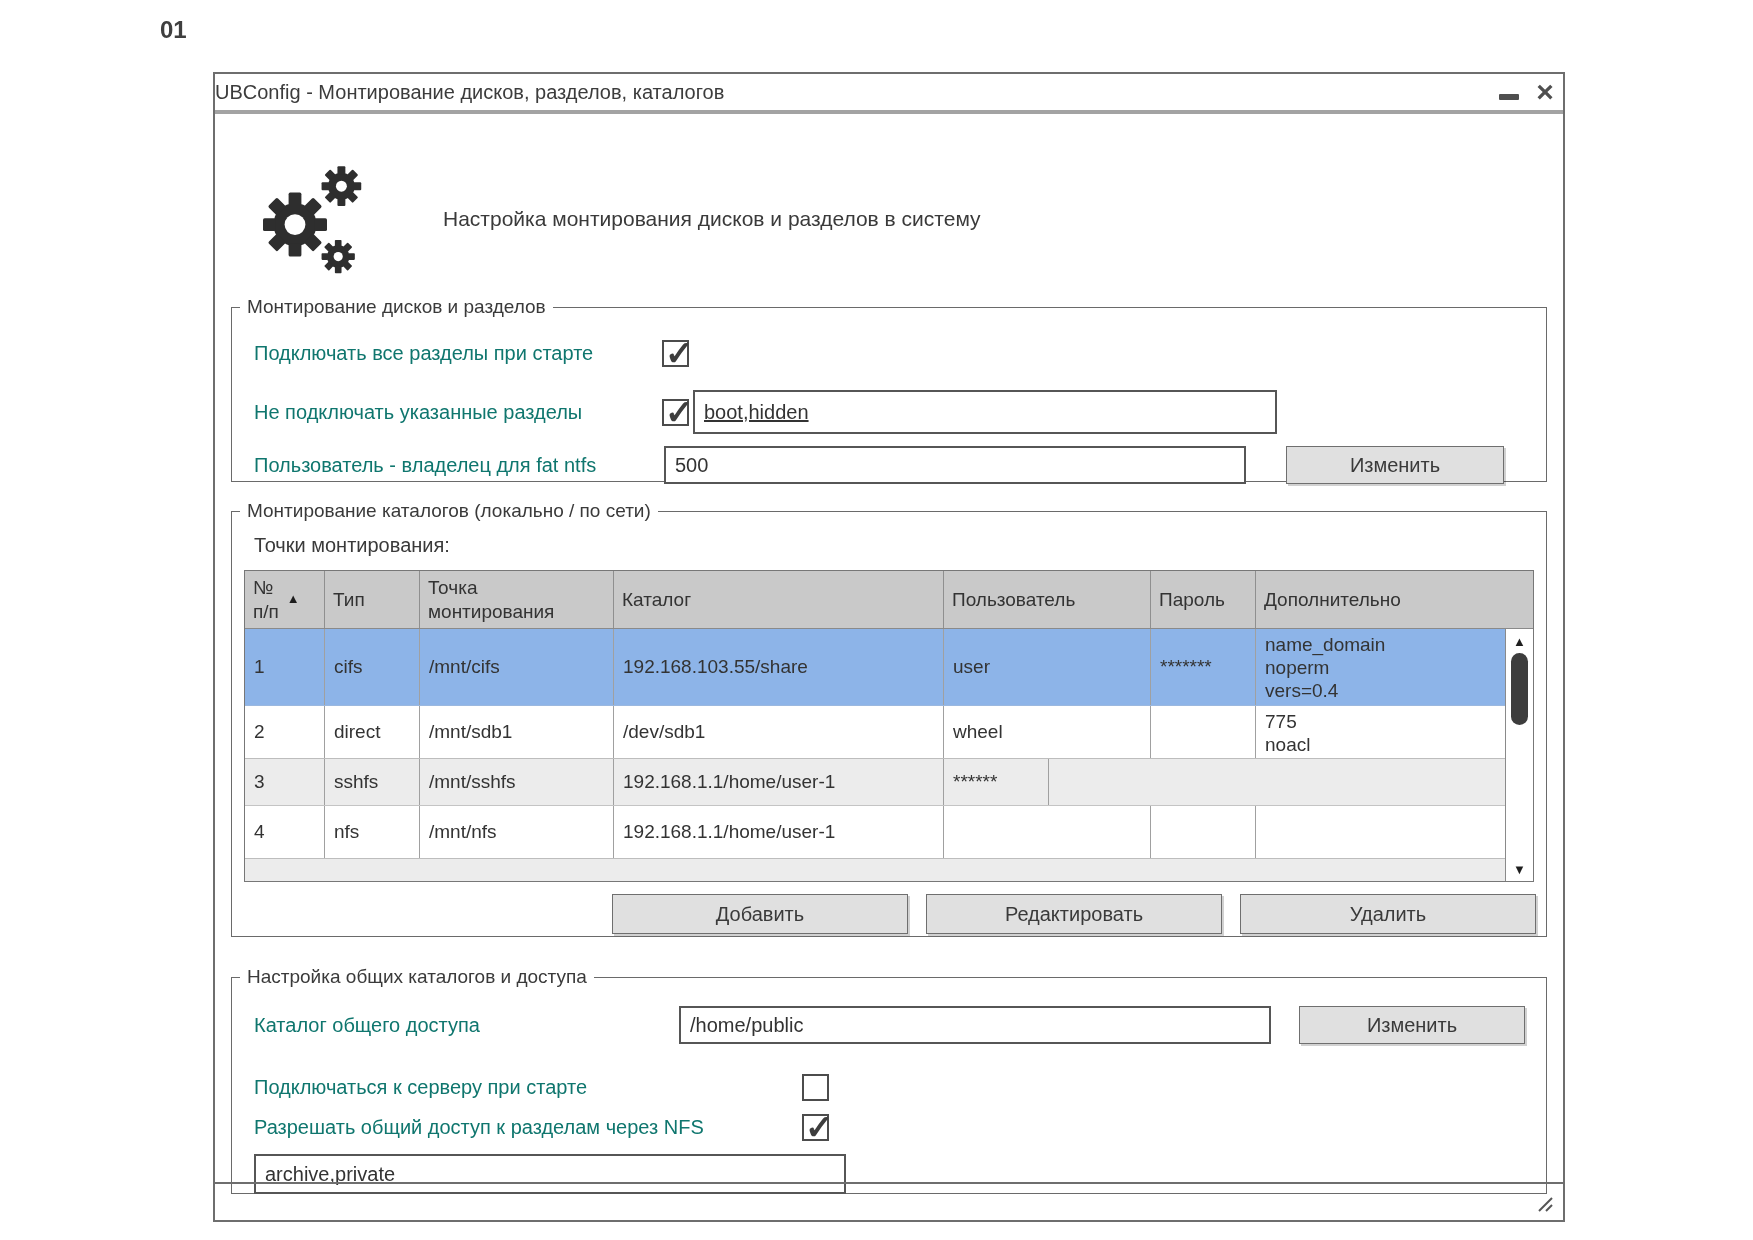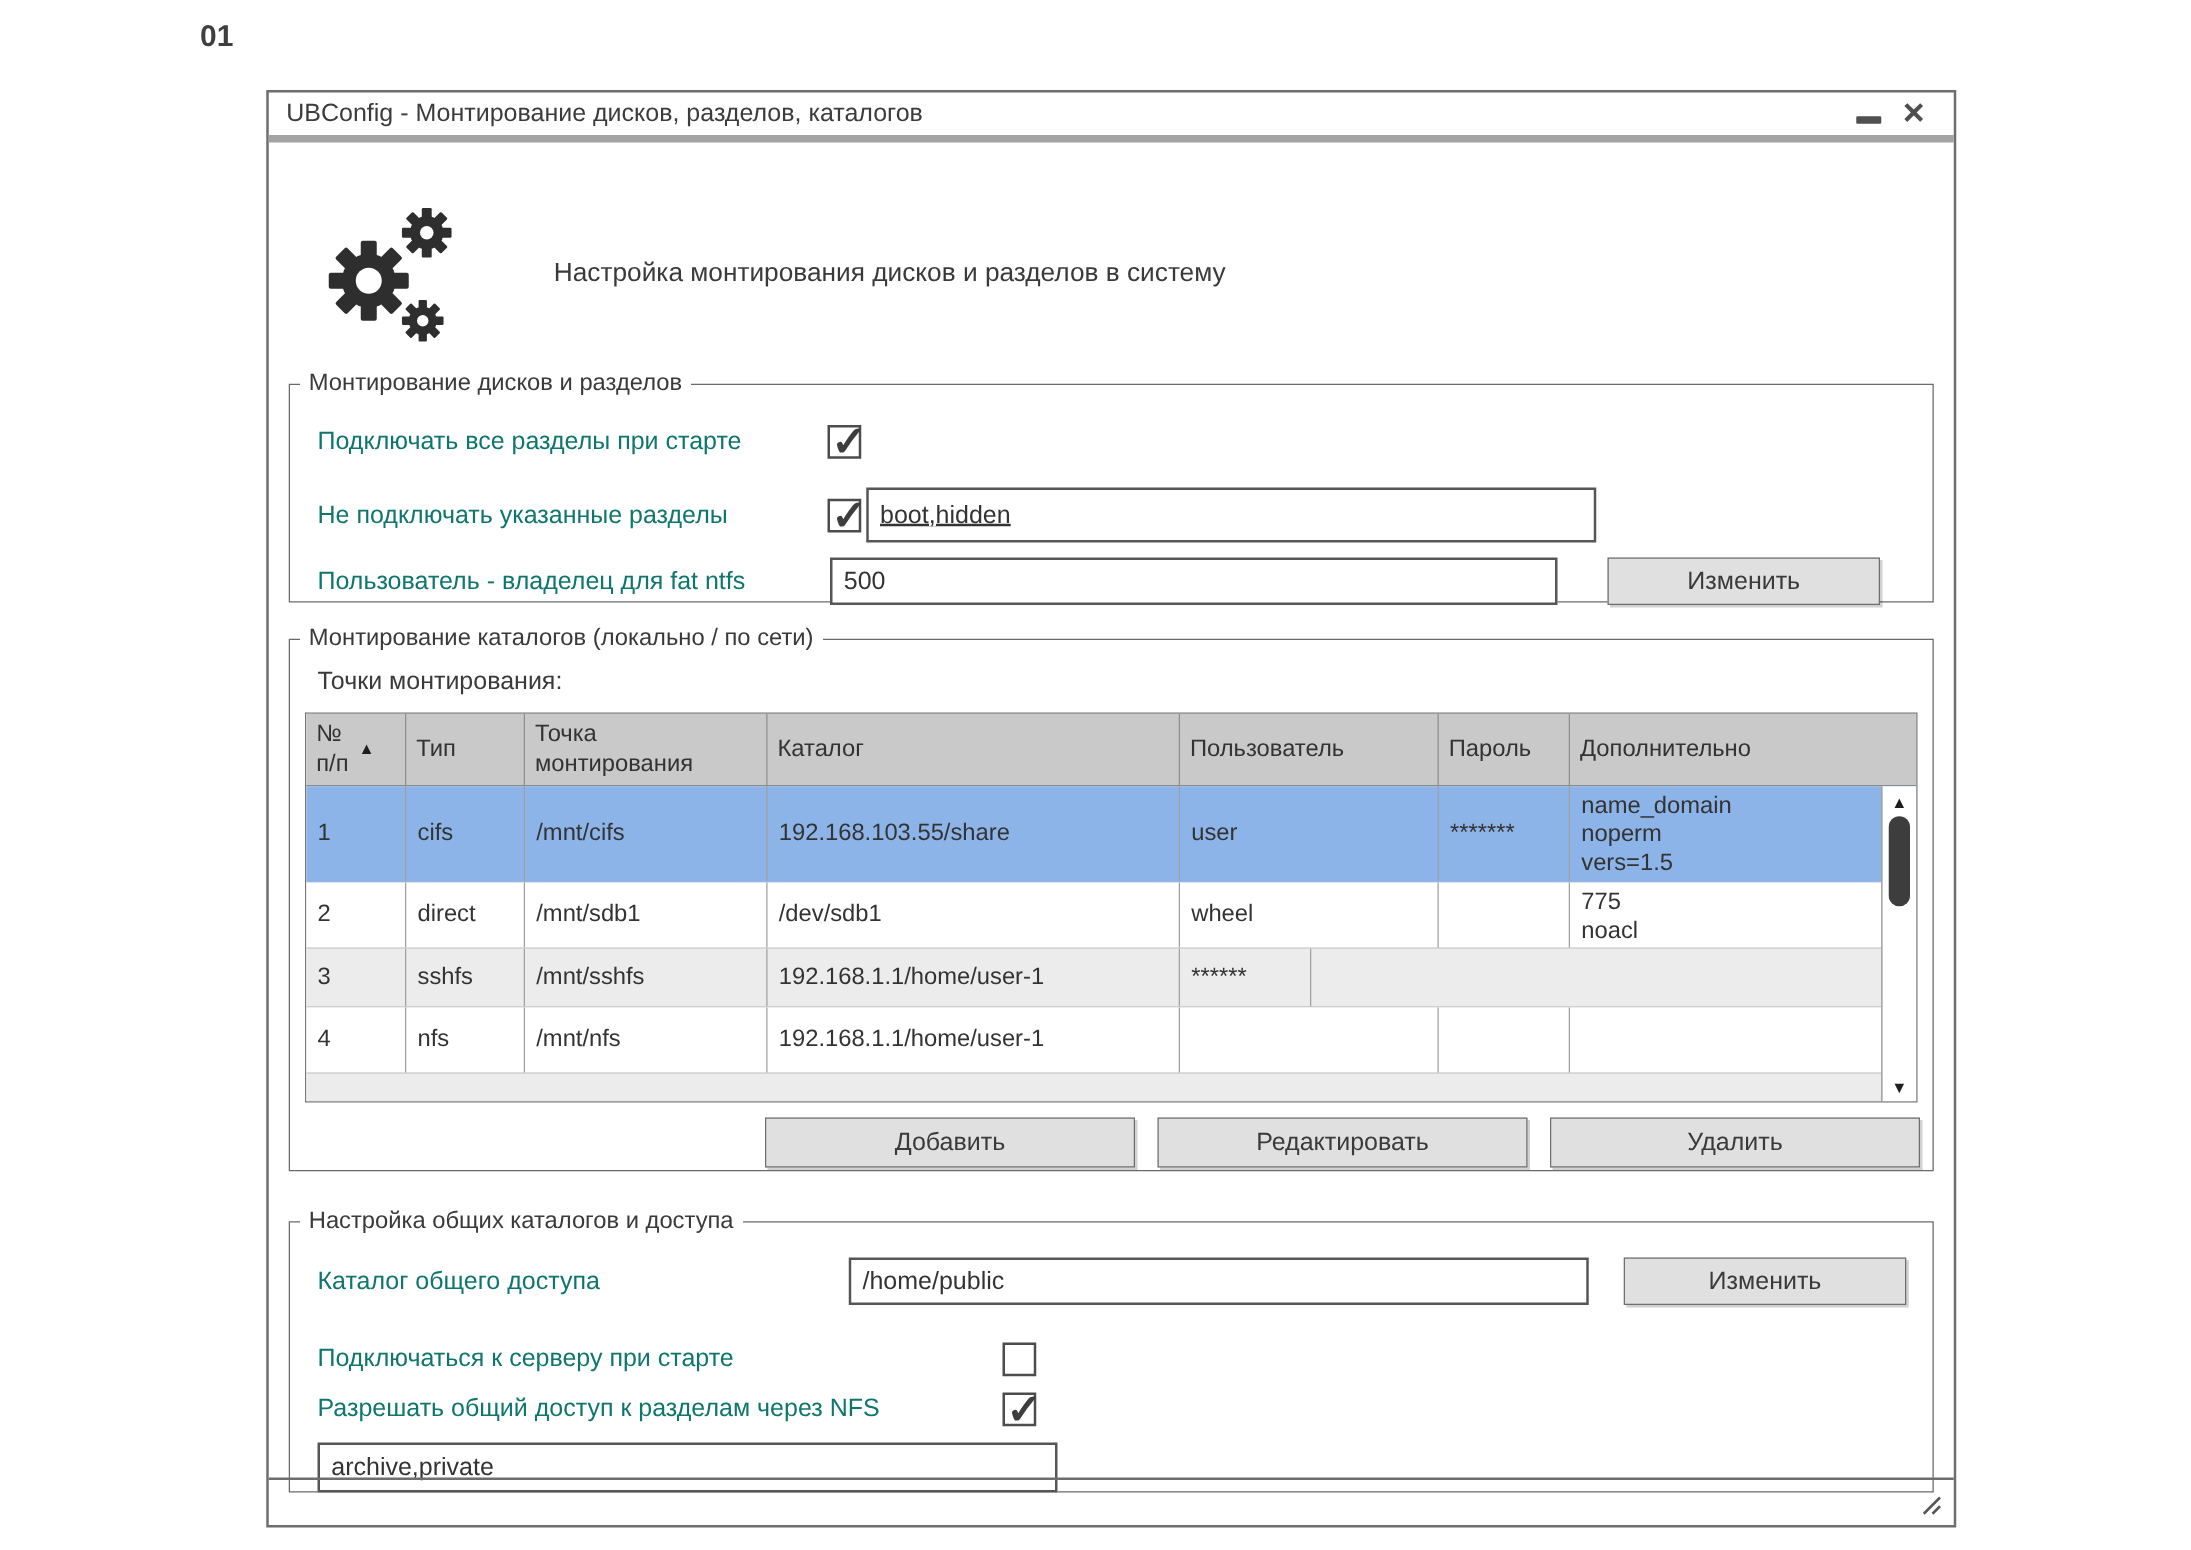--- a/index.html
+++ b/index.html
@@ -4,21 +4,21 @@
 <style>
   * { margin:0; padding:0; box-sizing:border-box; }
   html,body { width:1753px; height:1240px; background:#ffffff;
     font-family:"Liberation Sans", sans-serif; color:#3c3c3c; overflow:hidden; }
 
   .page-label { position:absolute; left:160px; top:16px; font-size:24px; font-weight:bold; color:#3f3f3f; }
 
   .window { position:absolute; left:213px; top:72px; width:1352px; height:1150px;
     background:#fff; border:2px solid #6e6e6e; display:flex; flex-direction:column; }
 
-  .titlebar { height:40px; border-bottom:6px solid #a3a3a3; display:flex; align-items:center; padding:0 14px; flex:0 0 auto; }
+  .titlebar { height:40px; border-bottom:4px solid #a3a3a3; display:flex; align-items:center; padding:0 0; flex:0 0 auto; }
   .titlebar .title { font-size:20px; color:#3c3c3c; flex:1; }
   .win-btn { width:36px; height:30px; display:flex; align-items:center; justify-content:center; cursor:default; }
   .minimize-glyph { width:20px; height:6px; background:#4f4f4f; border-radius:1px; margin-top:10px; }
   .close-glyph { font-size:30px; color:#4f4f4f; font-weight:bold; line-height:1; }
 
   .content { flex:1 1 auto; position:relative; padding:0 16px;border-radius:10px; }
 
   .app-header { position:absolute; left:40px; top:40px; width:1100px; height:130px; display:flex; align-items:center; }
   .gears { width:120px; height:120px; }
   .subtitle { font-size:21px; margin-left:68px; color:#3a3a3a; }
@@ -196,21 +196,21 @@
 
         <div class="trow r1">
           <div class="td c0">1</div>
           <div class="td c1">cifs</div>
           <div class="td c2">/mnt/cifs</div>
           <div class="td c3">192.168.103.55/share</div>
           <div class="td c4">user</div>
           <div class="td c5">*******</div>
           <div class="td c6 top">name_domain
 noperm
-vers=1.5</div>
+vers=0.4</div>
         </div>
 
         <div class="trow r2">
           <div class="td c0">2</div>
           <div class="td c1">direct</div>
           <div class="td c2">/mnt/sdb1</div>
           <div class="td c3">/dev/sdb1</div>
           <div class="td c4">wheel</div>
           <div class="td c5"></div>
           <div class="td c6 top">775

